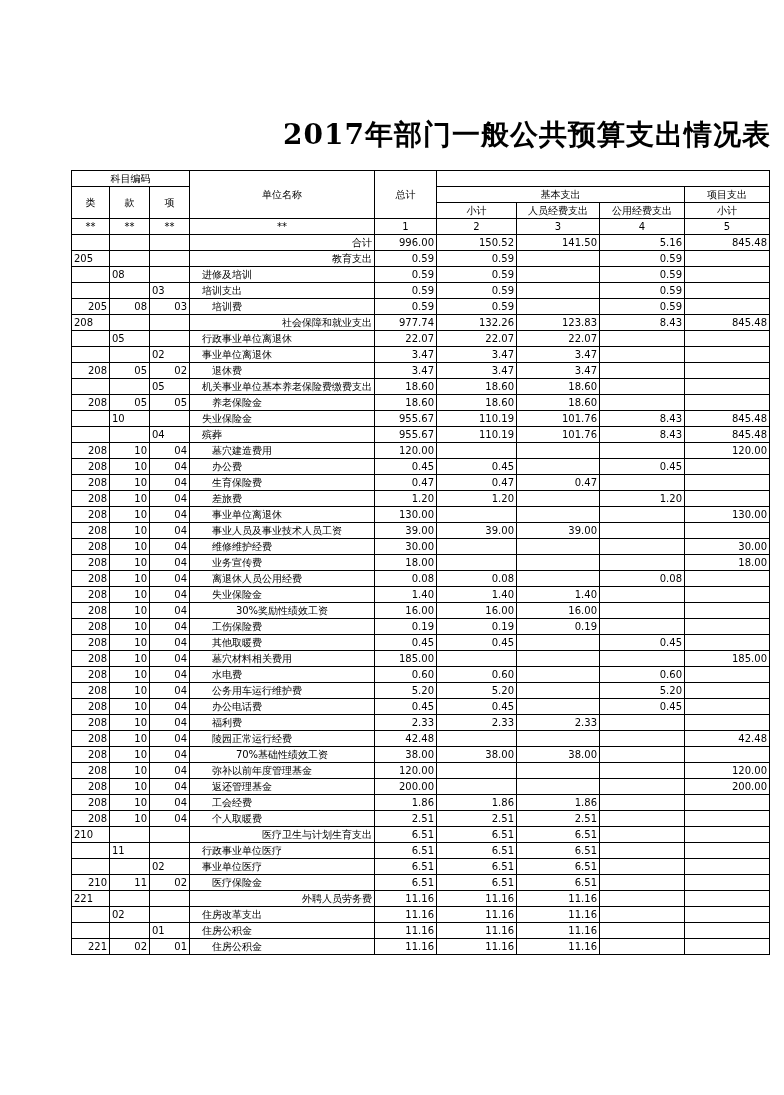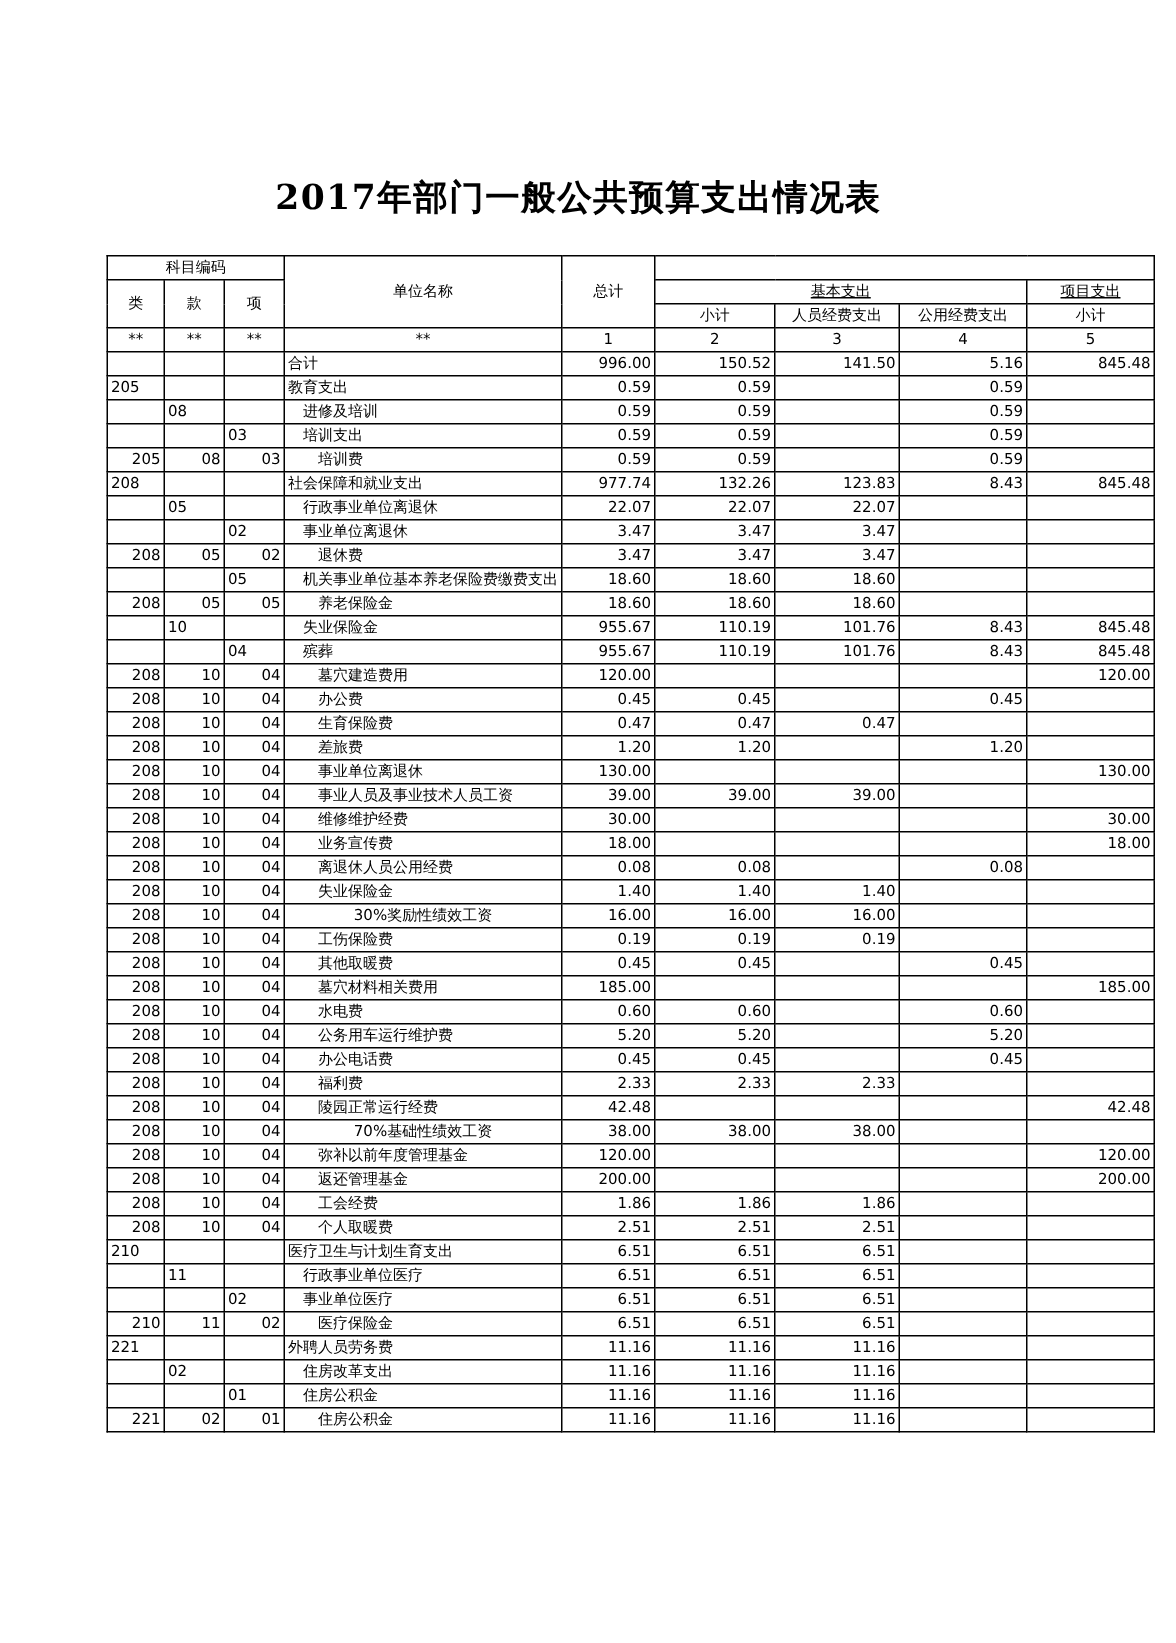--- a/index.html
+++ b/index.html
@@ -7,24 +7,24 @@
     width:784px;height:1095px;
     background:#ffffff;
     font-family:"DejaVu Sans","Liberation Sans",sans-serif;
     -webkit-font-smoothing:none;
   }
   .page{position:relative;width:784px;height:1095px;overflow:hidden;}
 
   .doc-title{
     position:absolute;
     left:0;top:116px;width:771px;
-    text-align:center;
+    text-align:right;
     font-family:"DejaVu Serif","Liberation Serif",serif;
     font-weight:bold;
-    font-size:23px;
+    font-size:28px;
     letter-spacing:1px;
     color:#000;
     white-space:nowrap;
   }
 
   .tbl-wrap{position:absolute;left:71px;top:170px;}
 
   table.budget{
     border-collapse:collapse;
     table-layout:fixed;
@@ -38,41 +38,41 @@
     line-height:13px;
     overflow:hidden;
     white-space:nowrap;
     vertical-align:middle;
     font-size:10px;
   }
   
   .hd{text-align:center;font-size:10.5px;margin-top:48px;}
   .hd-tall{height:62px;}
   .hd-top{height:24px;}
-  .hd-mid{height:20px;text-decoration:underline;}
+  .hd-mid{height:20px;}
 
   
   .c-lei{width:38px;}
   .c-kuan{width:40px;}
   .c-xiang{width:40px;}
   .c-name{width:128px;}
   .c-total{width:62px;}
   .c-sub{width:80px;}
   .c-per{width:83px;}
   .c-pub{width:85px;}
   .c-proj{width:85px;}
 
   .num{text-align:right;padding-right:4px;font-size:10px;}
   .code-l{text-align:left;padding-left:2px;}
   .code-r{text-align:right;padding-right:3px;}
   .starrow td{text-align:center;}
 
   
   .c-name .nm{display:block;white-space:nowrap;overflow:visible;}
-  .nm-l{text-align:left;}
+  .nm-l{text-align:right;}
   .nm-c{text-align:left;}
   .nm-r{text-align:center;}
   .ind1{padding-left:10px;}
   .ind2{padding-left:20px;}
 </style>
 </head>
 <body>
 
 <div class="page">
 

